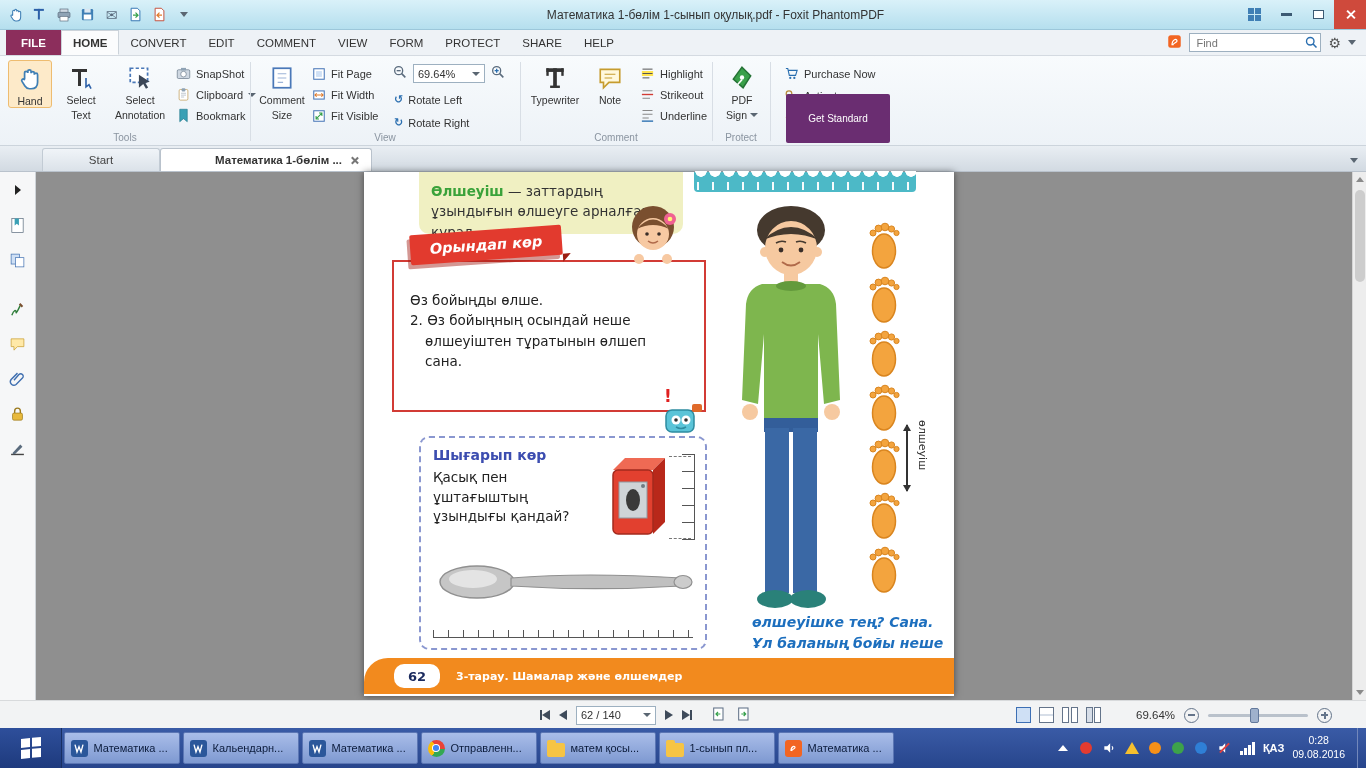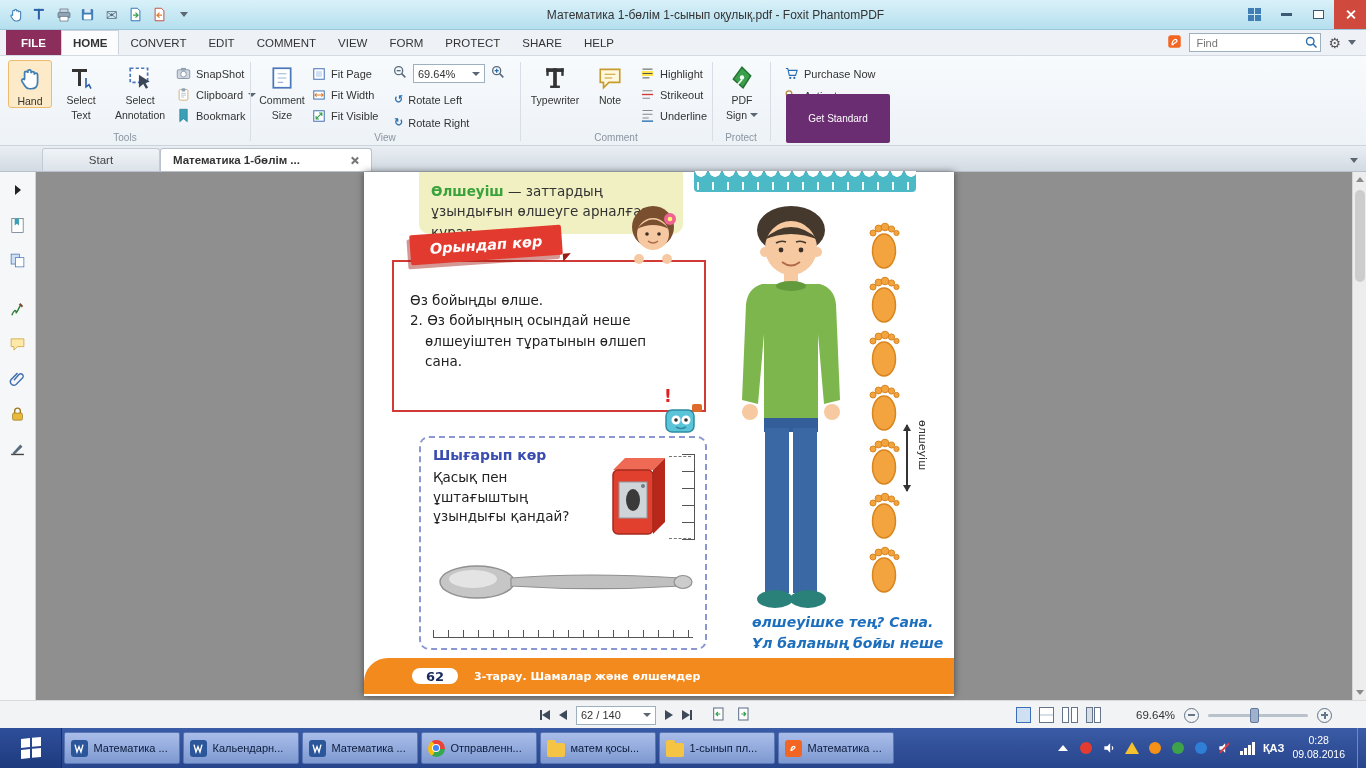--- a/index.html
+++ b/index.html
@@ -44,21 +44,21 @@
 .bigbtn-sel{background:#fdeaC9;background:#fdeac9;border:1px solid #eebc70}
 .smbtn{display:flex;align-items:center;gap:5px;font-size:11px;color:#333;height:19px;white-space:nowrap}
 .combo{height:19px;background:#fff;border:1px solid #9db0c0;display:flex;align-items:center;justify-content:space-between;padding:0 4px;font-size:11px}
 .ribbon .rowcol{position:absolute;display:flex;flex-direction:column;gap:2px}
 .gs-label{background:#6a2d71;color:#fff;border-radius:2px;padding:19px 0}
 
 
 .tabbar{position:absolute;top:146px;left:0;right:0;height:26px;background:linear-gradient(#e9eef3,#d2dae2);border-bottom:1px solid #b9c2cc;display:flex;align-items:flex-end}
 .dtab{height:23px;display:flex;align-items:center;padding:0 12px;font-size:11.5px;color:#444;border-radius:3px 3px 0 0}
 .dtab-start{margin-left:42px;width:118px;justify-content:center;background:linear-gradient(#f0f4f8,#dbe2e9);border:1px solid #c2cbd4;border-bottom:none}
-.dtab-active{width:212px;background:#fff;border:1px solid #b9c2cc;border-bottom:none;justify-content:space-between;font-weight:bold;color:#333}
+.dtab-active{width:212px;background:#fff;border:1px solid #b9c2cc;border-bottom:none;justify-content:flex-end;font-weight:bold;color:#333}
 .tab-close{position:relative;width:9px;height:9px;margin-left:8px}
 .tab-close::before,.tab-close::after{content:"";position:absolute;left:4px;top:0;width:1.6px;height:9px;background:#777}
 .tab-close::before{transform:rotate(45deg)}.tab-close::after{transform:rotate(-45deg)}
 .tabbar-caret{margin-left:auto;margin-right:8px;margin-bottom:8px}
 
 
 .workspace{position:absolute;top:172px;left:0;right:0;bottom:68px;background:#8f8f8f}
 .sidebar{position:absolute;left:0;top:0;bottom:0;width:36px;background:#f6f7f8;border-right:1px solid #cfd4d9;display:flex;flex-direction:column;align-items:center;padding-top:8px;gap:15px}
 .sic{width:20px;height:20px;display:flex;align-items:center;justify-content:center}
 .vscroll{position:absolute;right:0;top:0;bottom:0;width:14px;background:#ededed;border-left:1px solid #d5d5d5}
@@ -88,21 +88,21 @@
 .dashline{position:absolute;border-top:1.5px dashed #777}
 .hruler{position:absolute;left:12px;right:12px;bottom:10px;height:9px;border-bottom:1.5px solid #555;background:repeating-linear-gradient(90deg,#555 0 1px,transparent 1px 15px);background-size:100% 7px;background-position:bottom;background-repeat:no-repeat}
 .boy{position:absolute;left:352px;top:28px}
 .footcol{position:absolute;left:500px;top:48px;width:44px;display:flex;flex-direction:column;gap:2px}
 .measure{position:absolute;left:542px;top:253px;height:66px;width:2px;background:#333}
 .measure::before{content:"";position:absolute;left:-3.5px;top:-1px;border-left:4.5px solid transparent;border-right:4.5px solid transparent;border-bottom:7px solid #333}
 .measure::after{content:"";position:absolute;left:-3.5px;bottom:-1px;border-left:4.5px solid transparent;border-right:4.5px solid transparent;border-top:7px solid #333}
 .mlabel{position:absolute;left:552px;top:248px;height:80px;writing-mode:vertical-rl;font-size:11px;color:#333}
 .question{position:absolute;left:388px;top:440px;width:200px;font-size:14px;font-weight:bold;font-style:italic;color:#1d6fbe;line-height:1.5}
 .pfooter{position:absolute;left:0;top:486px;width:590px;height:36px;background:#f28a1e;border-top-left-radius:24px;display:flex;align-items:center}
-.numpill{width:46px;height:16px;margin-left:48px;background:#fff;border-radius:10px;display:flex;align-items:center;justify-content:center;font-weight:bold;font-size:13px;color:#1a2a5e}
+.numpill{width:46px;height:24px;margin-left:30px;background:#fff;border-radius:10px;display:flex;align-items:center;justify-content:center;font-weight:bold;font-size:13px;color:#1a2a5e}
 .pfooter-text{margin-left:16px;color:#fff;font-weight:bold;font-size:11px}
 
 
 .statusbar{position:absolute;left:0;right:0;bottom:40px;height:28px;background:#f2f3f4;border-top:1px solid #d8dadc}
 .nav{position:absolute;left:540px;top:0;height:28px;display:flex;align-items:center;gap:9px}
 .ntri-l{width:0;height:0;border-top:5px solid transparent;border-bottom:5px solid transparent;border-right:8px solid #3e4a5a}
 .ntri-r{width:0;height:0;border-top:5px solid transparent;border-bottom:5px solid transparent;border-left:8px solid #3e4a5a}
 .nbar{width:2px;height:10px;background:#3e4a5a}
 .pgcombo{width:80px}
 .viewicons{position:absolute;left:1016px;top:6px;display:flex;gap:8px;align-items:center}

